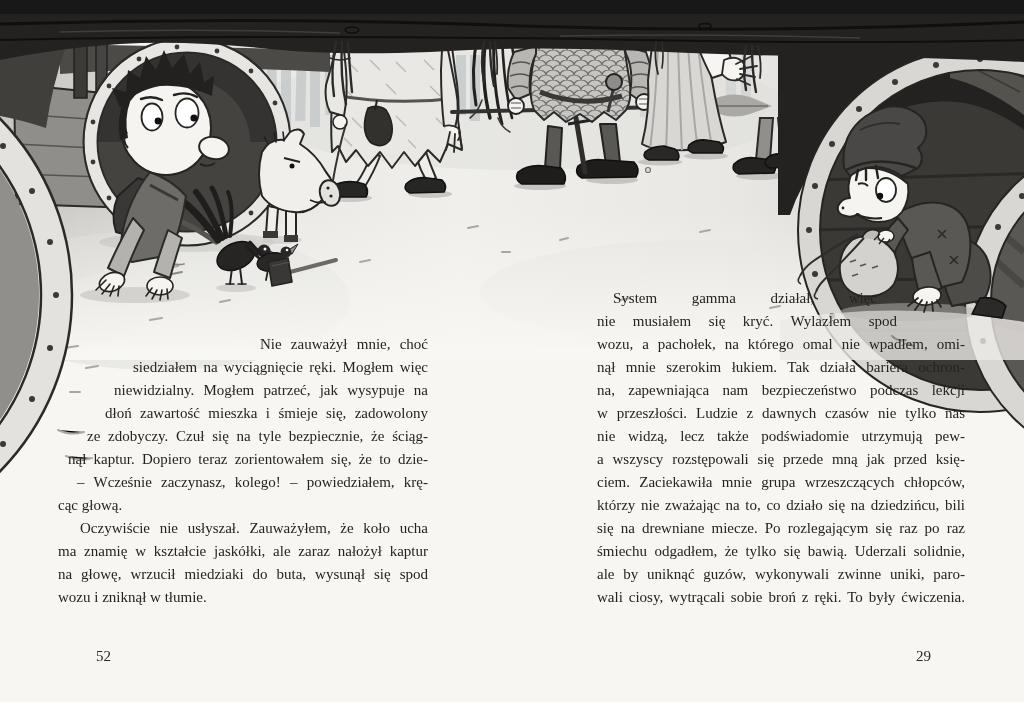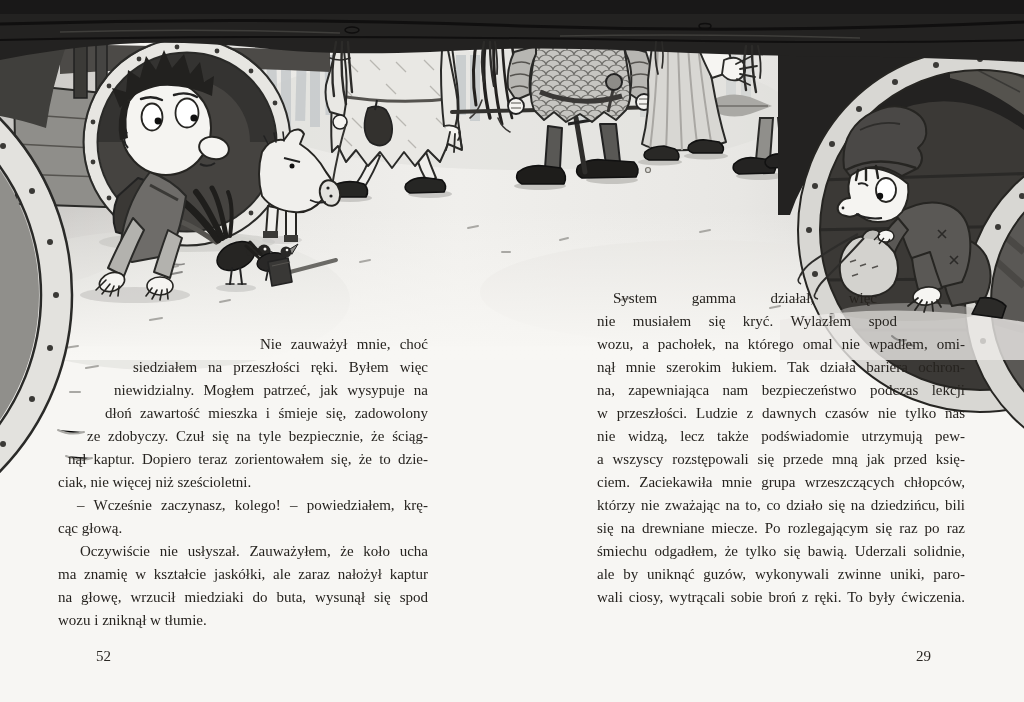--- a/index.html
+++ b/index.html
@@ -432,35 +432,34 @@
         <path d="M752,46 Q752,72 756,92"></path>
         <path d="M758,46 Q762,64 760,78" stroke-width="1.8"></path>
     </g>
   </svg>
 
   <div class="page-text" id="leftText" style="left:58px;top:333px;width:370px;">
     <div class="tl" style="padding-left:202px">
         <span class="fit just" style="width: 168px;">Nie zauważył mnie, choć</span>
       </div>
     <div class="tl" style="padding-left:75px">
-        <span class="fit just" style="width: 295px;">siedziałem na przeszłości ręki. Byłem więc</span>
+        <span class="fit just" style="width: 295px;">siedziałem na wyciągnięcie ręki. Mogłem więc</span>
       </div>
     <div class="tl" style="padding-left:56px">
         <span class="fit just" style="width: 314px;">niewidzialny. Mogłem patrzeć, jak wysypuje na</span>
       </div>
     <div class="tl" style="padding-left:47px">
         <span class="fit just" style="width: 323px;">dłoń zawartość mieszka i śmieje się, zadowolony</span>
       </div>
     <div class="tl" style="padding-left:29px">
         <span class="fit just" style="width: 341px;">ze zdobyczy. Czuł się na tyle bezpiecznie, że ściąg-</span>
       </div>
     <div class="tl" style="padding-left:10px">
         <span class="fit just" style="width: 360px;">nął kaptur. Dopiero teraz zorientowałem się, że to dzie-</span>
       </div>
-    <div class="tl"><span>ciak, nie więcej niż sześcioletni.</span></div>
     <div class="tl" style="padding-left:19px">
         <span class="fit just" style="width: 351px;">– Wcześnie zaczynasz, kolego! – powiedziałem, krę-</span>
       </div>
     <div class="tl"><span>cąc głową.</span></div>
     <div class="tl" style="padding-left:22px">
         <span class="fit just" style="width: 348px;">Oczywiście nie usłyszał. Zauważyłem, że koło ucha</span>
       </div>
     <div class="tl">
         <span class="fit just" style="width: 370px;">ma znamię w kształcie jaskółki, ale zaraz nałożył kaptur</span>
       </div>

